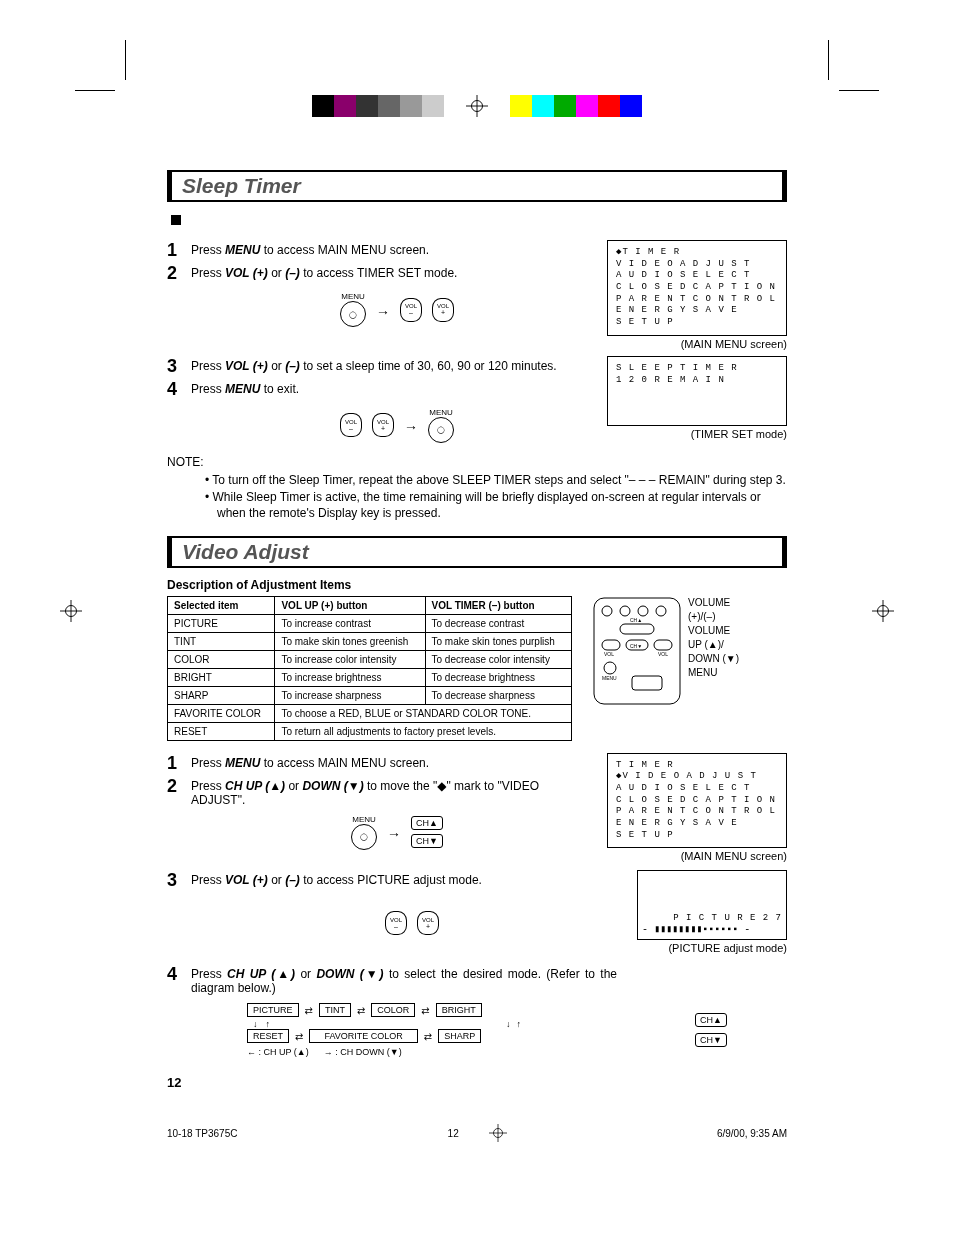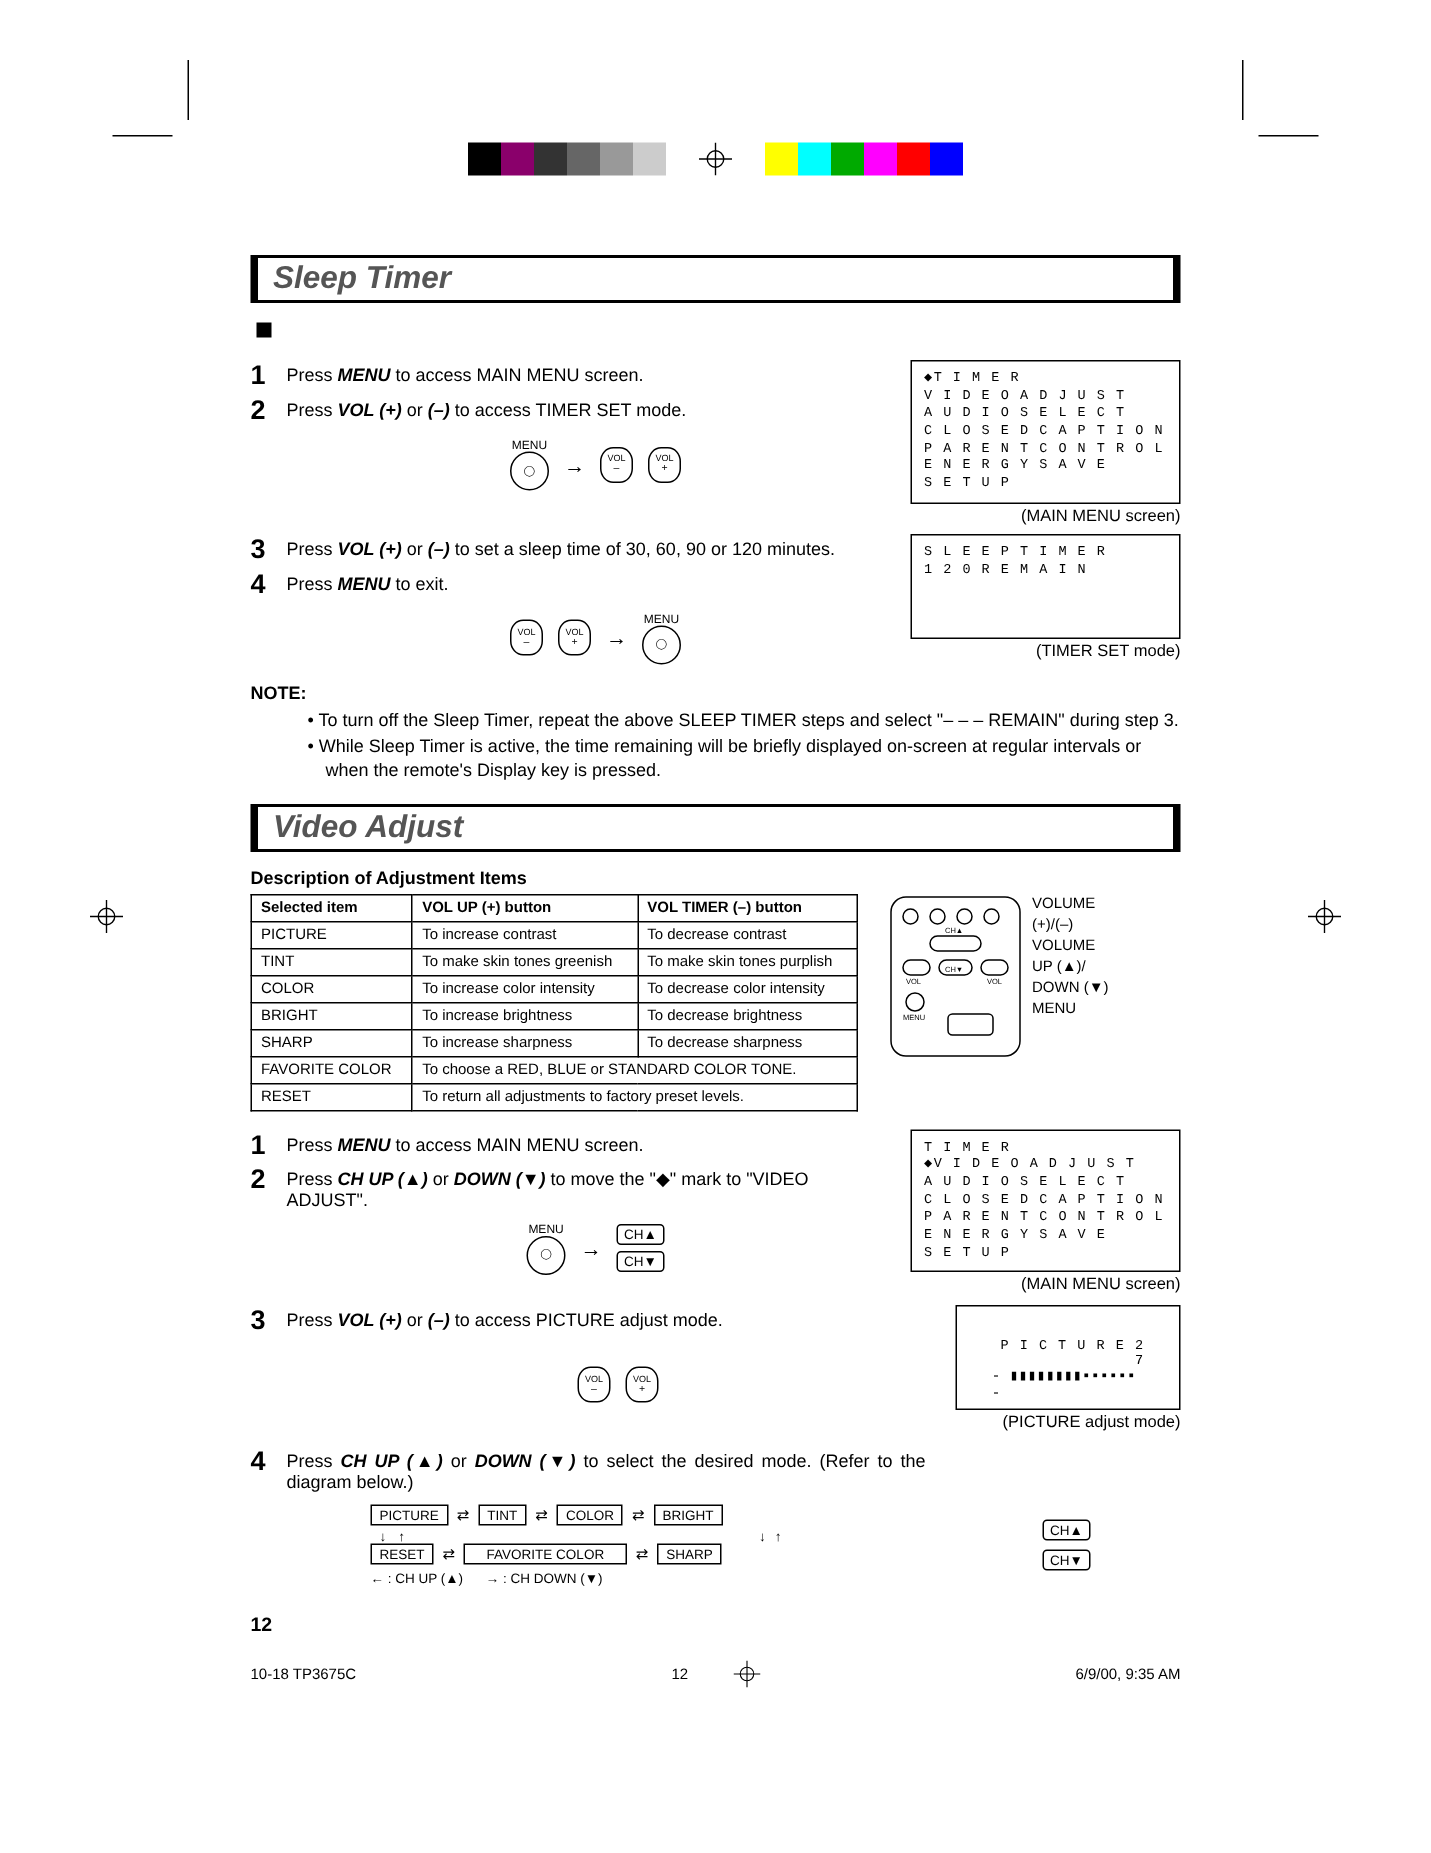--- a/index.html
+++ b/index.html
@@ -30,38 +30,38 @@
   .step-text { padding-top:3px; flex:1; }
   .bi { font-style:italic; font-weight:bold; }
   .osd-box { border:1px solid #000; width:180px; padding:6px 8px; font-family:"Courier New",monospace; font-size:9px; letter-spacing:1px; line-height:1.3; }
   .osd-caption { text-align:right; font-size:11px; margin-top:2px; }
   .row { display:flex; gap:20px; align-items:flex-start; }
   .btn-row { display:flex; align-items:center; gap:10px; justify-content:center; margin:8px 0 4px 40px; }
   .rbtn { border:1px solid #000; border-radius:50%; width:26px; height:26px; display:flex; align-items:center; justify-content:center; font-size:7px; text-align:center; line-height:1; flex-direction:column; }
   .rbtn.oval { border-radius:40%; width:22px; height:24px; }
   .btn-label { font-size:8px; text-align:center; }
   .arrow { font-size:14px; }
-  .note-h { font-weight:bold; margin-top:8px; }
+  .note-h { font-weight:normal; margin-top:8px; }
   ul.notes { list-style:none; margin:4px 0 14px 38px; }
   ul.notes li { text-indent:-12px; padding-left:12px; margin-bottom:2px; line-height:1.3; }
   ul.notes li::before { content:"• "; }
   .sub-h { font-weight:bold; margin:8px 0 4px; }
   table.adj { border-collapse:collapse; width:405px; font-size:10px; }
   table.adj th, table.adj td { border:1px solid #000; padding:3px 6px; text-align:left; }
   table.adj th { font-weight:bold; }
   .remote-labels { font-size:10px; line-height:1.4; }
   .mode-box { border:1px solid #000; padding:1px 5px; font-size:9px; display:inline-block; }
   .flow { display:flex; flex-wrap:wrap; align-items:center; gap:6px; font-size:9px; margin-left:80px; }
   .flow .ar { font-size:10px; }
   .chbtn { border:1px solid #000; border-radius:3px; padding:1px 4px; font-size:9px; display:inline-block; }
   .legend { font-size:9px; margin-left:80px; margin-top:4px; }
   .page-num { font-weight:bold; font-size:13px; margin-top:18px; }
-  .footer { position:absolute; bottom:85px; width:620px; left:50%; transform:translateX(-50%); display:flex; justify-content:space-between; font-size:10px; align-items:center; }
+  .footer { position:absolute; bottom:68px; width:620px; left:50%; transform:translateX(-50%); display:flex; justify-content:space-between; font-size:10px; align-items:center; }
   .side-reg { position:absolute; top:600px; }
-  .picture-osd { border:1px solid #000; width:150px; height:70px; font-family:"Courier New",monospace; font-size:9px; letter-spacing:1px; display:flex; flex-direction:column; justify-content:flex-end; padding:4px 23px; }
+  .picture-osd { border:1px solid #000; width:150px; height:70px; font-family:"Courier New",monospace; font-size:9px; letter-spacing:1px; display:flex; flex-direction:column; justify-content:flex-end; padding:4px 4px; }
   .bar-row { letter-spacing:0; font-size:10px; }
   .remote-svg-wrap { display:flex; gap:6px; }
 </style>
 </head>
 <body>
 
 <div class="color-bar">
   <div class="sw" style="background:#000"></div>
     <div class="sw" style="background:#8a006b"></div>
   <div class="sw" style="background:#333"></div>

